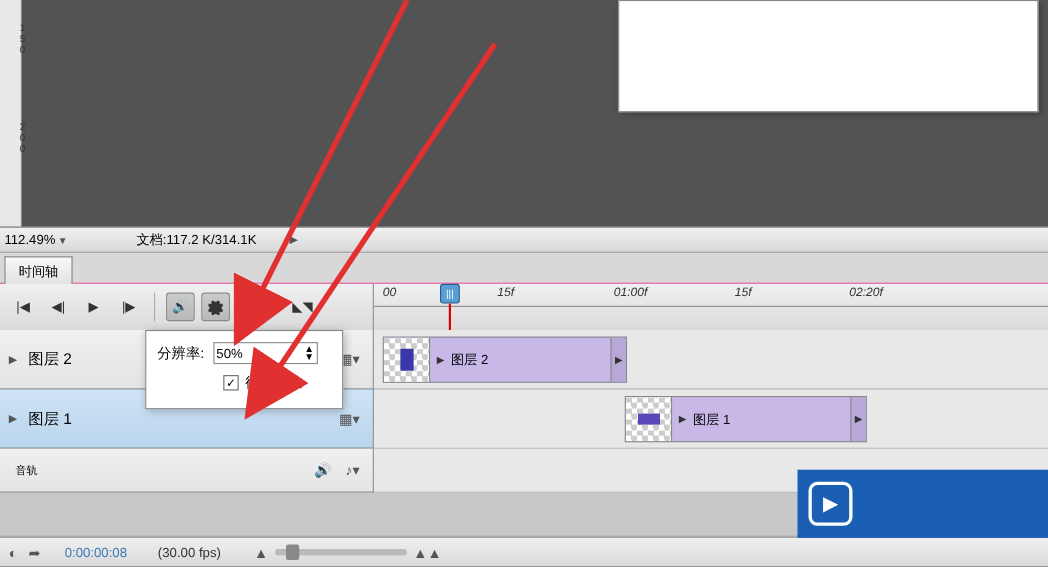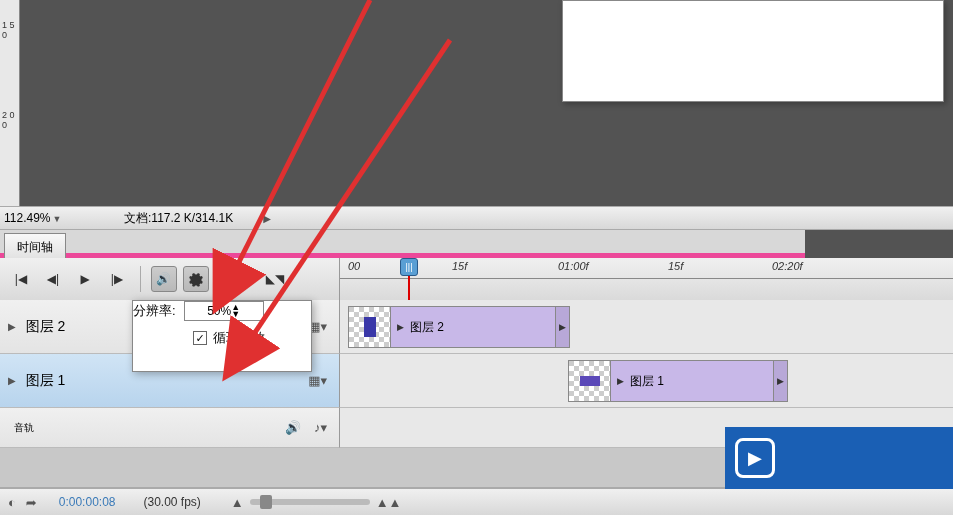--- a/index.html
+++ b/index.html
@@ -1,50 +1,50 @@
 <!DOCTYPE html>
 <html><head>
   <meta charset="utf-8">
   <style>
     * { margin: 0; padding: 0; box-sizing: border-box; font-family: "Microsoft YaHei", sans-serif; font-size: 12px; }
     body { width: 953px; height: 515px; background: #535353; overflow: hidden; position: relative; }
     
     .canvas-area { position: absolute; left: 0; top: 0; width: 953px; height: 206px; background: #535353; }
     .ruler-v { position: absolute; left: 0; top: 0; width: 20px; height: 206px; background: #e8e8e8; border-right: 1px solid #888; }
-    .ruler-tick { position: absolute; left: 2px; font-size: 9px; color: #333; line-height: 10px; }
+    .ruler-tick { position: absolute; left: 18px; font-size: 9px; color: #333; line-height: 10px; }
     .white-panel { position: absolute; left: 562px; top: 0; width: 382px; height: 102px; background: #fff; border: 1px solid #888; box-shadow: 2px 2px 6px rgba(0,0,0,0.3); }
     
     .status-bar { position: absolute; left: 0; top: 206px; width: 953px; height: 24px; background: linear-gradient(#f0f0f0,#d8d8d8); border-top: 1px solid #aaa; border-bottom: 1px solid #aaa; display: flex; align-items: center; padding-left: 4px; }
     .zoom-level { width: 90px; font-size: 12px; color: #000; }
     .zoom-arrow { margin-left: 2px; color: #555; font-size: 9px; }
     .doc-info { margin-left: 30px; font-size: 12px; color: #000; }
     .play-arrow { margin-left: 30px; color: #555; font-size: 10px; }
     
-    .timeline-tab-bar { position: absolute; left: 0; top: 230px; width: 805px; height: 28px; background: #d8d8d8; border-bottom: 5px solid #ec4899; }
+    .timeline-tab-bar { position: absolute; left: 0; top: 230px; width: 953px; height: 28px; background: #d8d8d8; border-bottom: 1px solid #ec4899; }
     .timeline-tab { display: inline-block; background: linear-gradient(#f8f8f8,#e0e0e0); border: 1px solid #888; border-bottom: none; padding: 5px 12px; margin-left: 4px; margin-top: 3px; font-size: 12px; }
     
     .controls-bar { position: absolute; left: 0; top: 258px; width: 340px; height: 42px; background: linear-gradient(#f0f0f0,#dadada); border-right: 1px solid #999; display: flex; align-items: center; padding-left: 8px; gap: 6px; }
     .ctrl-btn { width: 26px; height: 26px; display: flex; align-items: center; justify-content: center; cursor: pointer; color: #333; }
     .ctrl-btn.active { background: linear-gradient(#ccc,#b8b8b8); border: 1px solid #888; border-radius: 3px; }
     .ctrl-divider { width: 1px; height: 26px; background: #aaa; margin: 0 4px; }
     
     .time-ruler-area { position: absolute; left: 340px; top: 258px; width: 613px; height: 42px; background: linear-gradient(#f0f0f0,#dadada); }
     .time-ruler { position: absolute; left: 0; top: 0; width: 100%; height: 20px; font-style: italic; }
     .time-tick { position: absolute; top: 2px; font-size: 11px; color: #333; }
     .time-ruler-line { position: absolute; left: 0; top: 20px; width: 100%; height: 1px; background: #888; }
     .time-track { position: absolute; left: 0; top: 21px; width: 100%; height: 21px; }
     .playhead { position: absolute; top: 0; width: 18px; height: 18px; background: #5a9fd4; border: 1px solid #2a5a8a; border-radius: 3px; display: flex; align-items: center; justify-content: center; font-size: 9px; color: #fff; cursor: pointer; }
     .playhead-line { position: absolute; top: 18px; width: 2px; height: 200px; background: #d00; }
     .work-area { position: absolute; top: 22px; height: 16px; background: #bbb; border: 1px solid #888; }
     .work-handle { position: absolute; width: 8px; height: 14px; background: #999; border: 1px solid #666; top: 0; cursor: ew-resize; }
     
-    .settings-popup { position: absolute; left: 132px; top: 300px; width: 180px; height: 72px; background: #fff; border: 1px solid #888; box-shadow: 2px 2px 8px rgba(0,0,0,0.3); z-index: 10; }
+    .settings-popup { position: absolute; left: 132px; top: 300px; width: 180px; height: 72px; background: #fff; border: 1px solid #888; box-shadow: 2px 2px 8px rgba(0,0,0,0.3); padding: 10px; z-index: 10; }
     .popup-row { display: flex; align-items: center; margin-bottom: 8px; }
     .popup-label { font-size: 13px; color: #000; margin-right: 8px; }
-    .popup-select { width: 80px; border: 1px solid #888; padding: 2px; font-size: 12px; display: flex; justify-content: center; align-items: center; background: #fff; }
+    .popup-select { width: 95px; border: 1px solid #888; padding: 2px; font-size: 12px; display: flex; justify-content: space-between; align-items: center; background: #fff; }
     .popup-checkbox { width: 14px; height: 14px; border: 1px solid #666; margin-right: 6px; display: flex; align-items: center; justify-content: center; background: #fff; }
     .check-mark { font-size: 11px; color: #000; }
     
     .layer-row { position: absolute; left: 0; width: 340px; height: 54px; background: linear-gradient(#f0f0f0,#e4e4e4); border-bottom: 1px solid #bbb; border-right: 1px solid #999; display: flex; align-items: center; padding-left: 8px; }
     .layer-row.selected { background: linear-gradient(#d0e4f5,#b8d4ed); }
     .layer-expand { color: #555; font-size: 10px; margin-right: 10px; cursor: pointer; }
     .layer-name { font-size: 14px; color: #000; flex: 1; }
     .layer-icon-right { margin-right: 12px; color: #555; font-size: 13px; }
     
     .track-row { position: absolute; left: 340px; width: 613px; height: 54px; background: #e8e8e8; border-bottom: 1px solid #bbb; }

